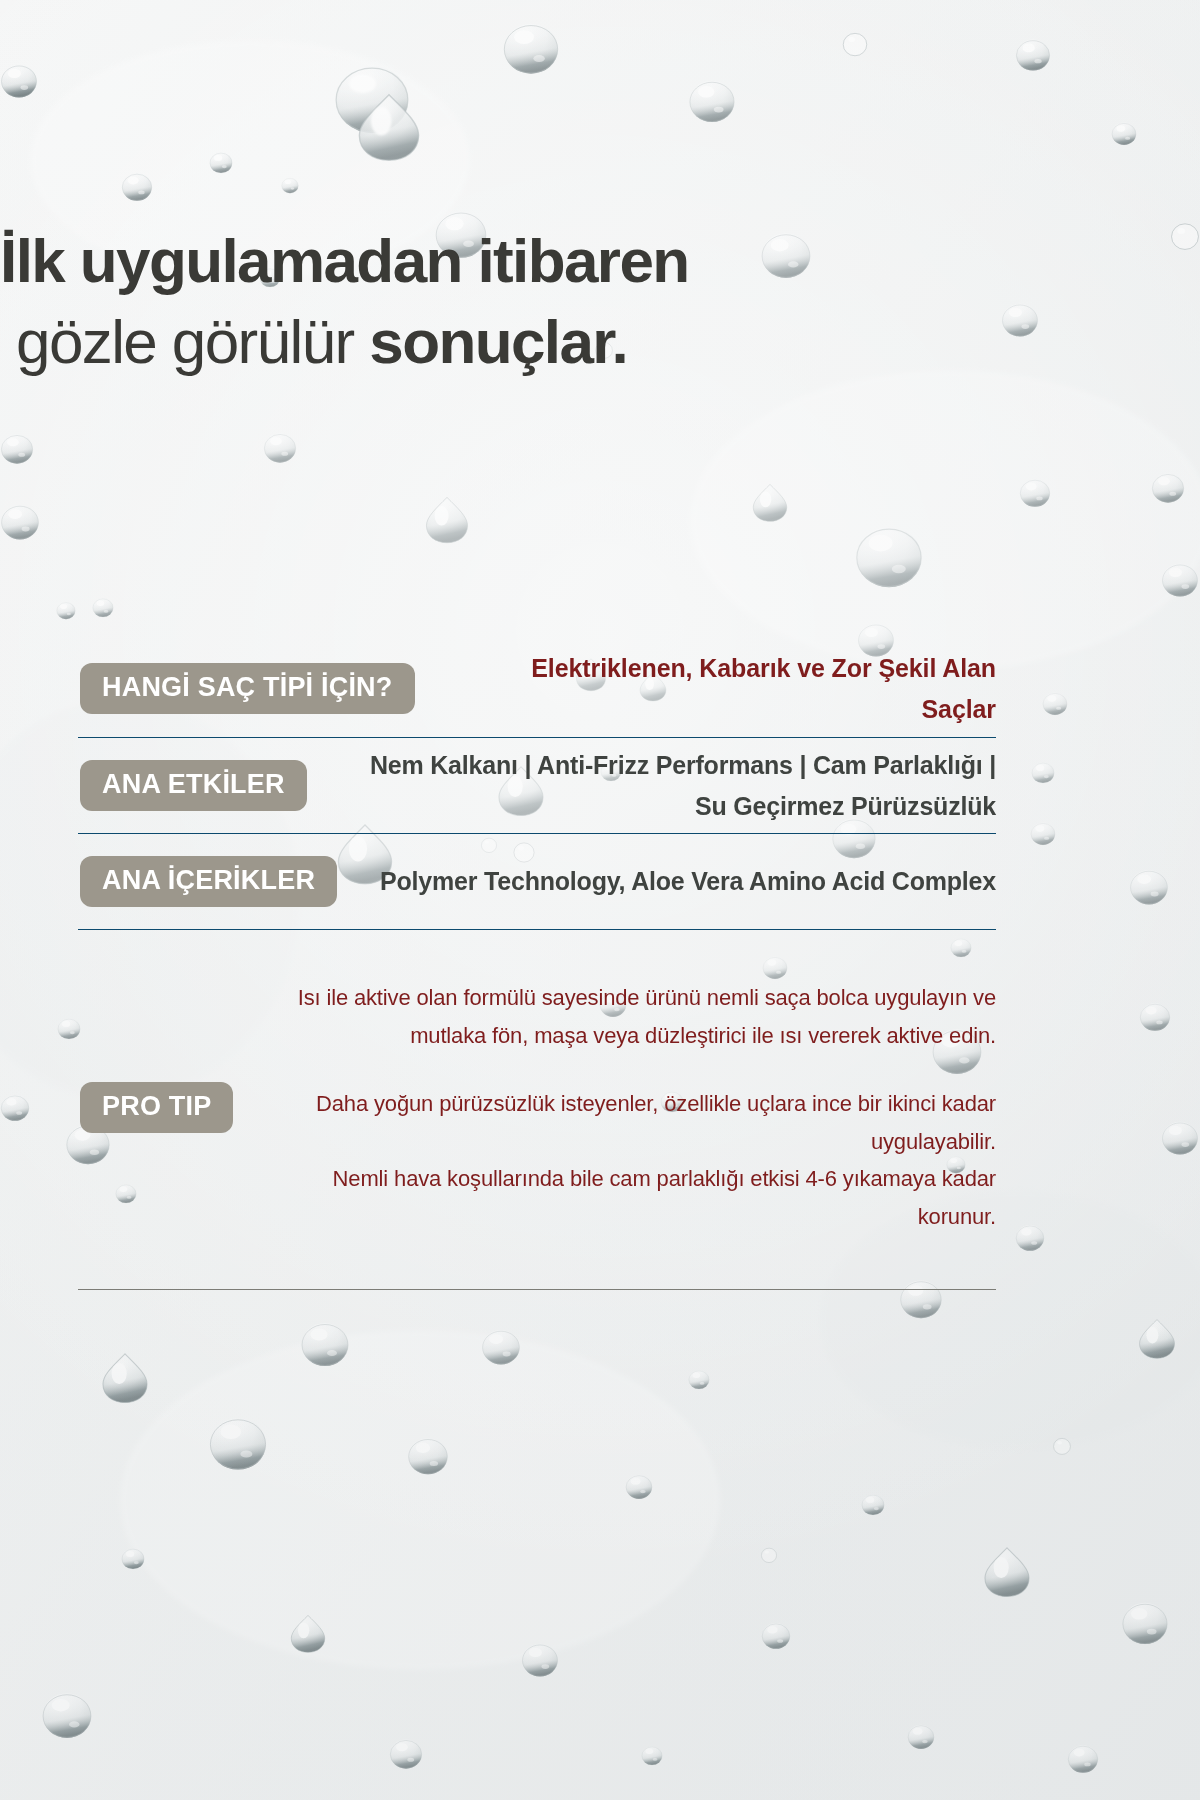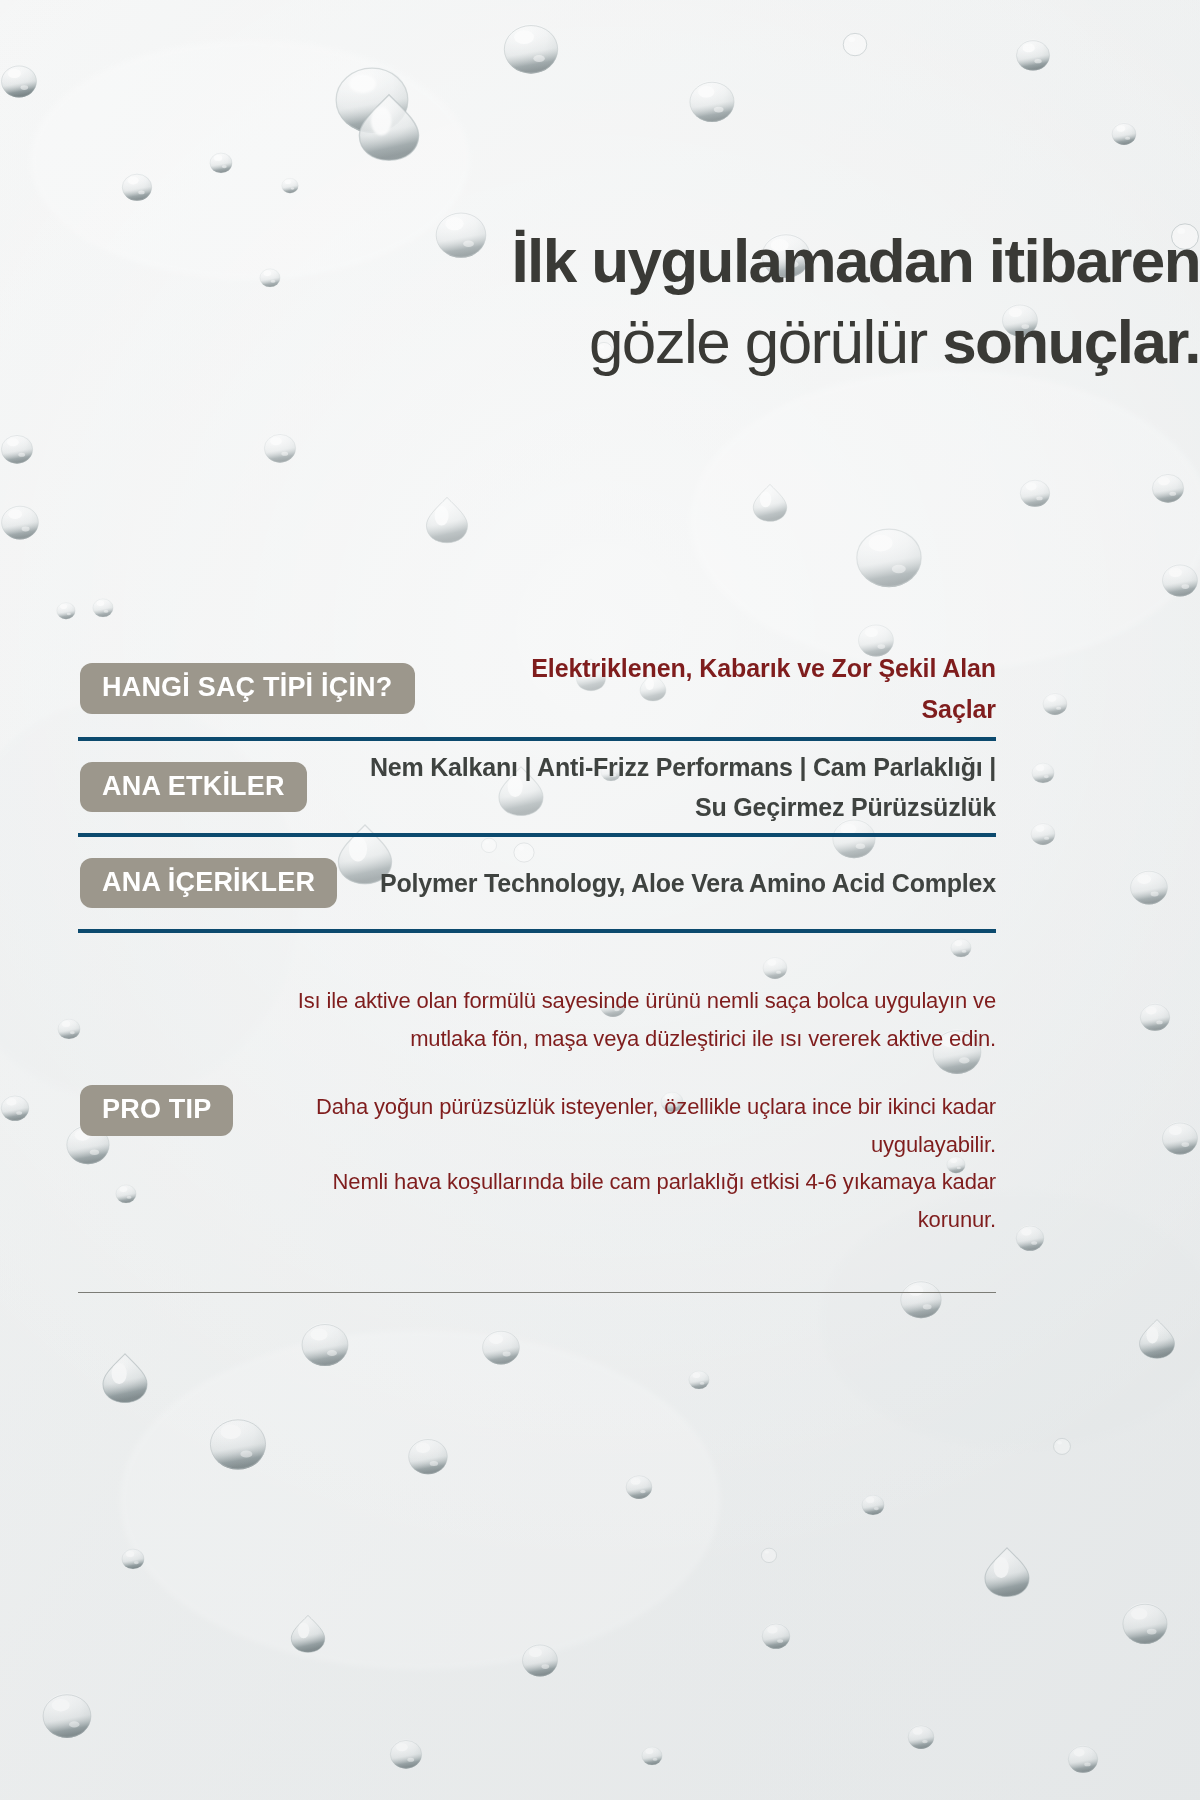--- a/index.html
+++ b/index.html
@@ -20,21 +20,21 @@
     background:
       radial-gradient(130% 90% at 50% 35%, rgba(255,255,255,.55) 0%, rgba(255,255,255,0) 60%),
       linear-gradient(160deg, rgba(242,243,243,.25) 0%, rgba(226,229,230,.45) 100%);
   }
 
   
   #page { position:relative; z-index:2; width:1200px; height:1800px; }
 
   .headline{
     position:absolute; left:0; right:0; top:228px;
-    text-align:right;
+    text-align:left;
     color:#3a3a36;
     line-height:1.05;
     letter-spacing:-1.6px;
   }
   .headline .l1{
     display:block;
     font-size:62px;
     font-weight:700;
   }
   .headline .l2{
@@ -47,21 +47,21 @@
   .headline .l2 b{ font-weight:700; }
 
   .table{
     position:absolute;
     left:78px; top:640px; width:918px;
   }
   .row{
     position:relative;
     display:flex;
     align-items:center;
-    border-bottom:4px solid #0c4a6e;
+    border-bottom:1px solid #0c4a6e;
     min-height:94px;
   }
   .row:last-child{ border-bottom:1px solid #7c7c76; }
 
   .pill{
     flex:0 0 auto;
     background:#9c978c;
     color:#ffffff;
     border-radius:12px;
     padding:9px 22px 11px 22px;

